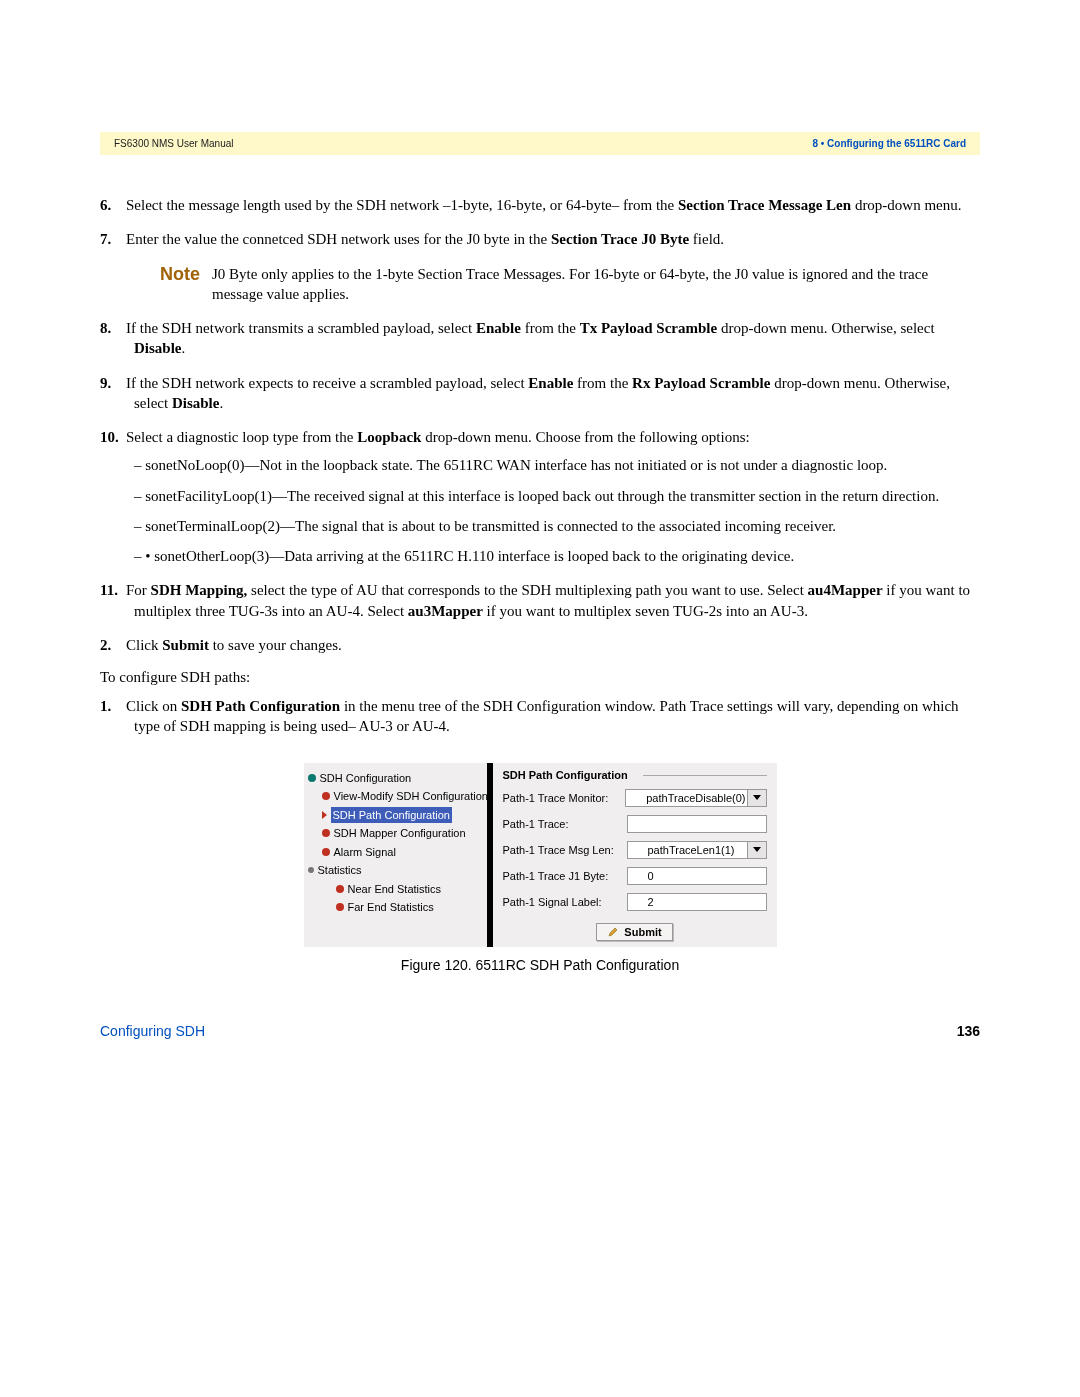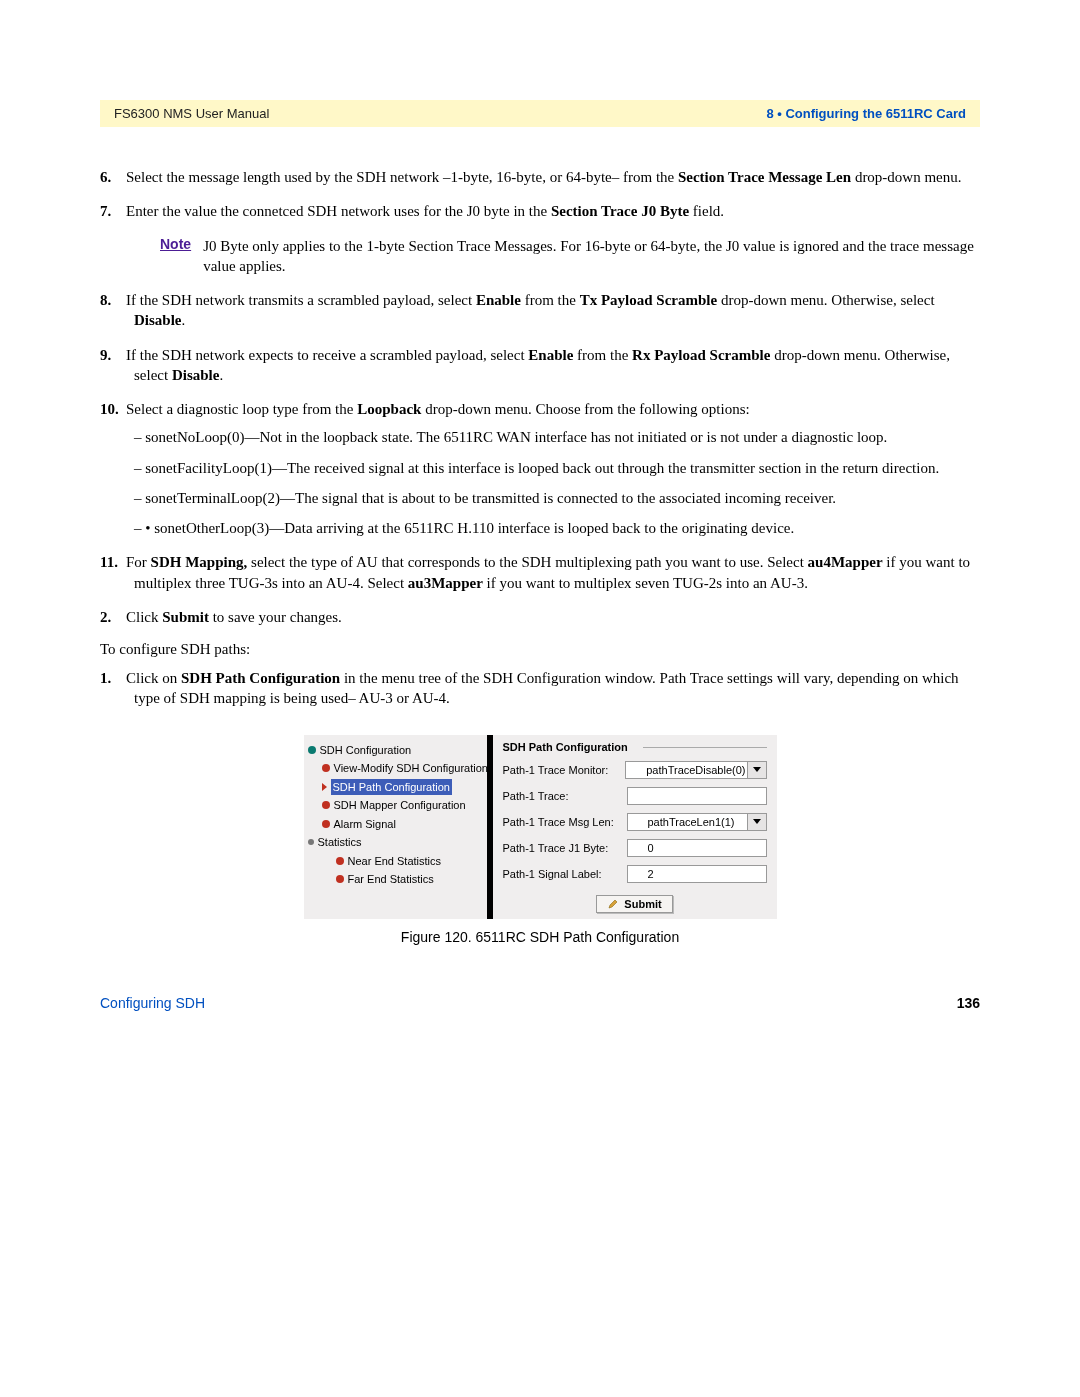--- a/index.html
+++ b/index.html
@@ -15,21 +15,22 @@
     padding: 100px 100px 40px 100px;
     box-sizing: border-box;
   }
   .header-bar {
     background: #fff8c8;
     padding: 6px 14px;
     display: flex;
     justify-content: space-between;
     align-items: center;
     font-family: Arial, Helvetica, sans-serif;
-    font-size: 13px;
+    font-size: 10px;
+    margin-top: 32px;
   }
   .header-left { color: #222; }
   .header-right {
     color: #0050c0;
     font-weight: bold;
   }
   .content { padding-top: 40px; }
   ol.main-list {
     list-style: none;
     margin: 0;
@@ -41,27 +42,26 @@
     text-indent: -34px;
     line-height: 1.35;
   }
   ol.main-list > li .num { font-weight: bold; display:inline-block; width:26px; text-indent:0; }
   .bold { font-weight: bold; }
   .note-block {
     display: flex;
     margin: 14px 0 14px 60px;
   }
   .note-label {
-    color: #4c1d95;
+    color: #a16207;
     font-family: Arial, Helvetica, sans-serif;
     font-weight: bold;
-    font-size: 14px;
+    font-size: 18px;
     margin-right: 12px;
     flex-shrink: 0;
-    text-decoration: underline;
   }
   .note-text {
     line-height: 1.35;
   }
   .sub-list {
     list-style: none;
     margin: 8px 0 0 0;
     padding: 0;
   }
   .sub-list li {

